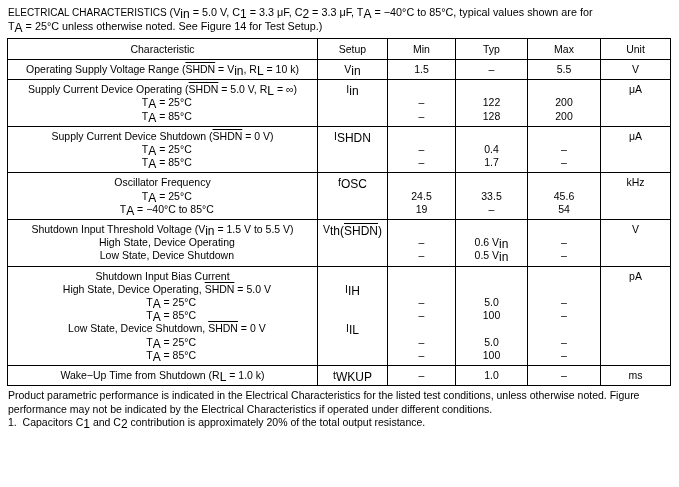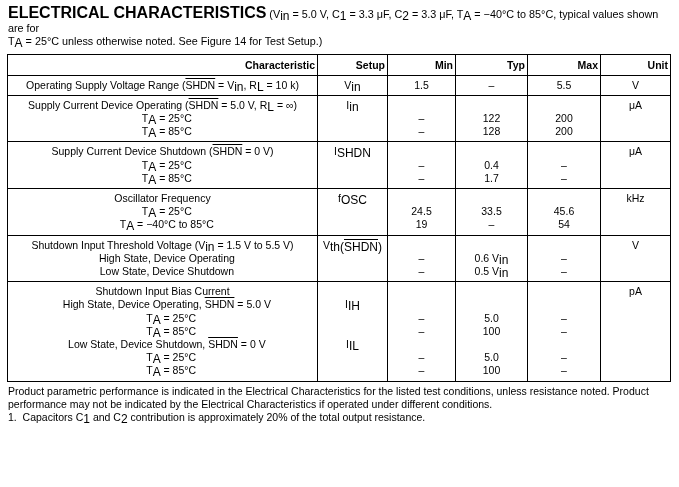--- a/index.html
+++ b/index.html
@@ -5,37 +5,37 @@
   html,body{margin:0;padding:0;background:#fff;}
   body{
     width:679px;height:487px;
     font-family:"Liberation Sans", sans-serif;
     color:#000;
     -webkit-font-smoothing:antialiased;
     overflow:hidden;
   }
   .page{padding:6px 7px 0 7px;}
   .title{font-size:10.8px;line-height:13.5px;margin-left:1px;}
-  .title .b{font-weight:bold;font-size:16px;}
+  .title .b{font-weight:normal;font-size:10px;}
   table.chars{
     border-collapse:collapse;
     table-layout:fixed;
     width:664px;
     margin-top:5px;
   }
   th,td{
     border:1px solid #000;
     font-size:10.5px;
     vertical-align:top;
     padding:3px 5px;
     overflow:hidden;
   }
   th{
-    font-weight:bold;
-    text-align:right;
+    font-weight:normal;
+    text-align:center;
     padding:4px 2px;
     font-size:10.5px;
   }
   td.c-characteristic{text-align:center;}
   td.c-symbol, td.c-min, td.c-typ, td.c-max, td.c-unit{text-align:center;padding:3px 2px;margin-top:25px;}
   .line{
     line-height:13.2px;
     min-height:13.2px;
     white-space:pre;
   }
@@ -276,22 +276,42 @@
           <td class="c-unit">
             <div class="line">pA</div>
             <div class="line"></div>
             <div class="line"></div>
             <div class="line"></div>
             <div class="line"></div>
             <div class="line"></div>
             <div class="line"></div>
           </td>
         </tr>
+        <tr>
+          <td class="c-characteristic">
+            <div class="line">Wake−Up Time from Shutdown (R<sub>L</sub> = 1.0 k)</div>
+          </td>
+          <td class="c-symbol">
+            <div class="line">t<sub>WKUP</sub></div>
+          </td>
+          <td class="c-min">
+            <div class="line">–</div>
+          </td>
+          <td class="c-typ">
+            <div class="line">1.0</div>
+          </td>
+          <td class="c-max">
+            <div class="line">–</div>
+          </td>
+          <td class="c-unit">
+            <div class="line">ms</div>
+          </td>
+        </tr>
       </tbody>
   </table>
 
   <div class="footer">
-    <div class="fline">Product parametric performance is indicated in the Electrical Characteristics for the listed test conditions, unless resistance noted. Product</div>
+    <div class="fline">Product parametric performance is indicated in the Electrical Characteristics for the listed test conditions, unless otherwise noted. Figure</div>
     <div class="fline">performance may not be indicated by the Electrical Characteristics if operated under different conditions.</div>
     <div class="fline">1.  Capacitors C<sub>1</sub> and C<sub>2</sub> contribution is approximately 20% of the total output resistance.</div>
   </div>
 
 </div>
 
 </body></html>

